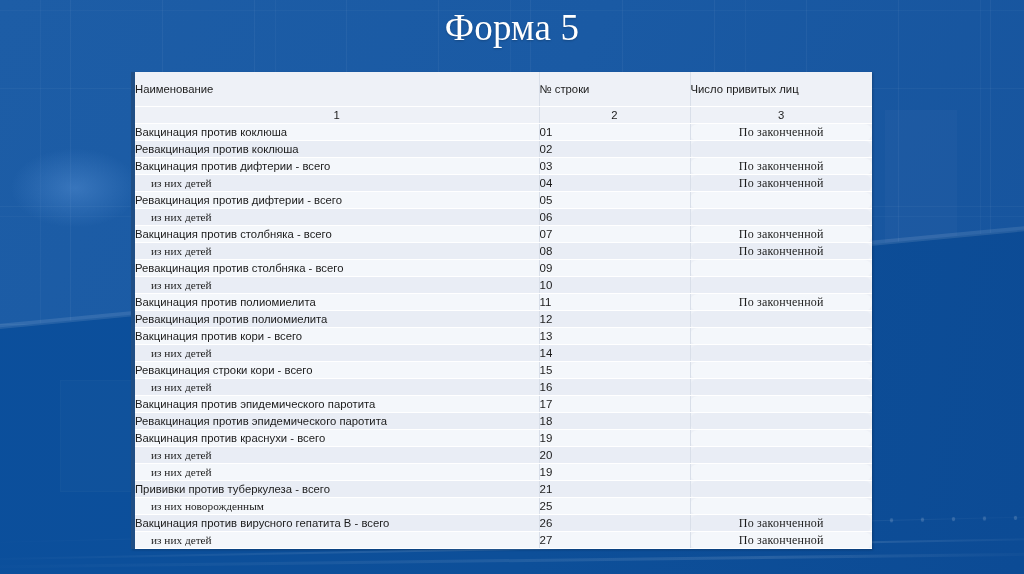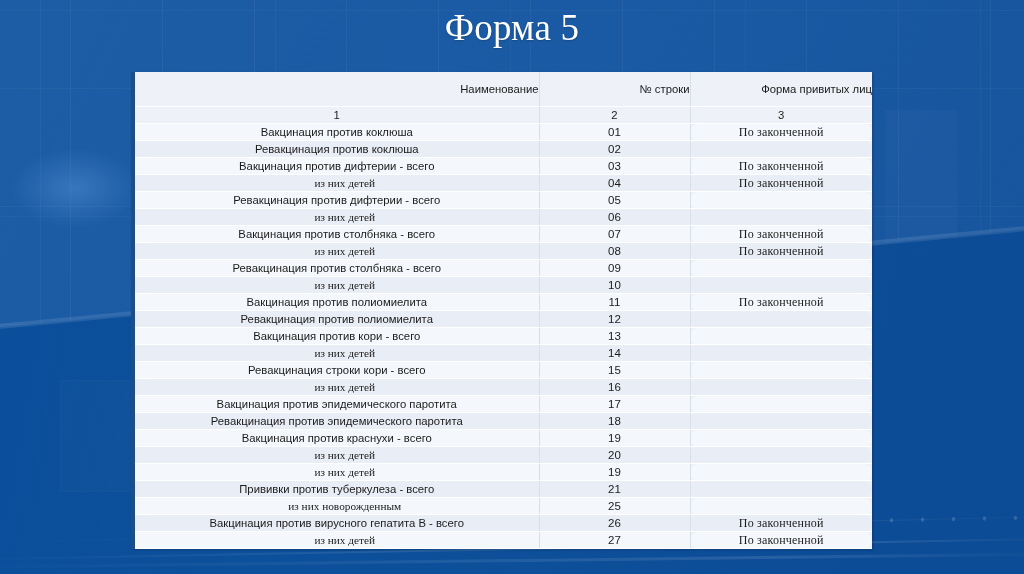--- a/index.html
+++ b/index.html
@@ -154,29 +154,29 @@
     height: 16px;
     line-height: 16px;
     border-bottom: 1px solid #ffffff;
     border-right: 1px solid #d9dfe9;
     font-weight: normal;
     overflow: hidden;
     white-space: nowrap;
   }
   table.form5 td:last-child, table.form5 th:last-child { border-right: none; }
 
-  tr.hdr th { text-align: right; height: 34px; line-height: 17px; background: #eef1f7; }
+  tr.hdr th { text-align: left; height: 34px; line-height: 17px; background: #eef1f7; }
   tr.hdr2 td { text-align: center; height: 16px; line-height: 16px; background: #eef1f7; }
 
   tbody tr:nth-child(odd)  td { background: #f4f7fb; }
   tbody tr:nth-child(even) td { background: #e9edf5; }
 
-  td.name { text-align: center; padding-left: 7px; }
+  td.name { text-align: left; padding-left: 7px; }
   td.name.indent { padding-left: 16px; font-family: Liberation Serif, serif; }
-  td.rownum { text-align: center; font-size: 11.5px; }
+  td.rownum { text-align: left; font-size: 11.5px; }
   td.count {
     text-align: center;
     font-family: "Liberation Serif", serif;
     font-size: 12px;
     letter-spacing: .2px;
     color: #1a1a1a;
     border-radius: 8px;
   }
 </style>
 </head>
@@ -203,21 +203,21 @@
     <table class="form5">
       <colgroup>
         <col class="c-name">
           <col class="c-row">
           <col class="c-cnt">
       </colgroup>
       <thead>
         <tr class="hdr">
           <th>Наименование</th>
           <th>№ строки</th>
-          <th>Форма привитых лиц</th>
+          <th>Число привитых лиц</th>
         </tr>
         <tr class="hdr2">
           <td>1</td>
           <td>2</td>
           <td>3</td>
         </tr>
       </thead>
       <tbody id="tbody">
           <tr>
             <td class="name">Вакцинация против коклюша</td>

